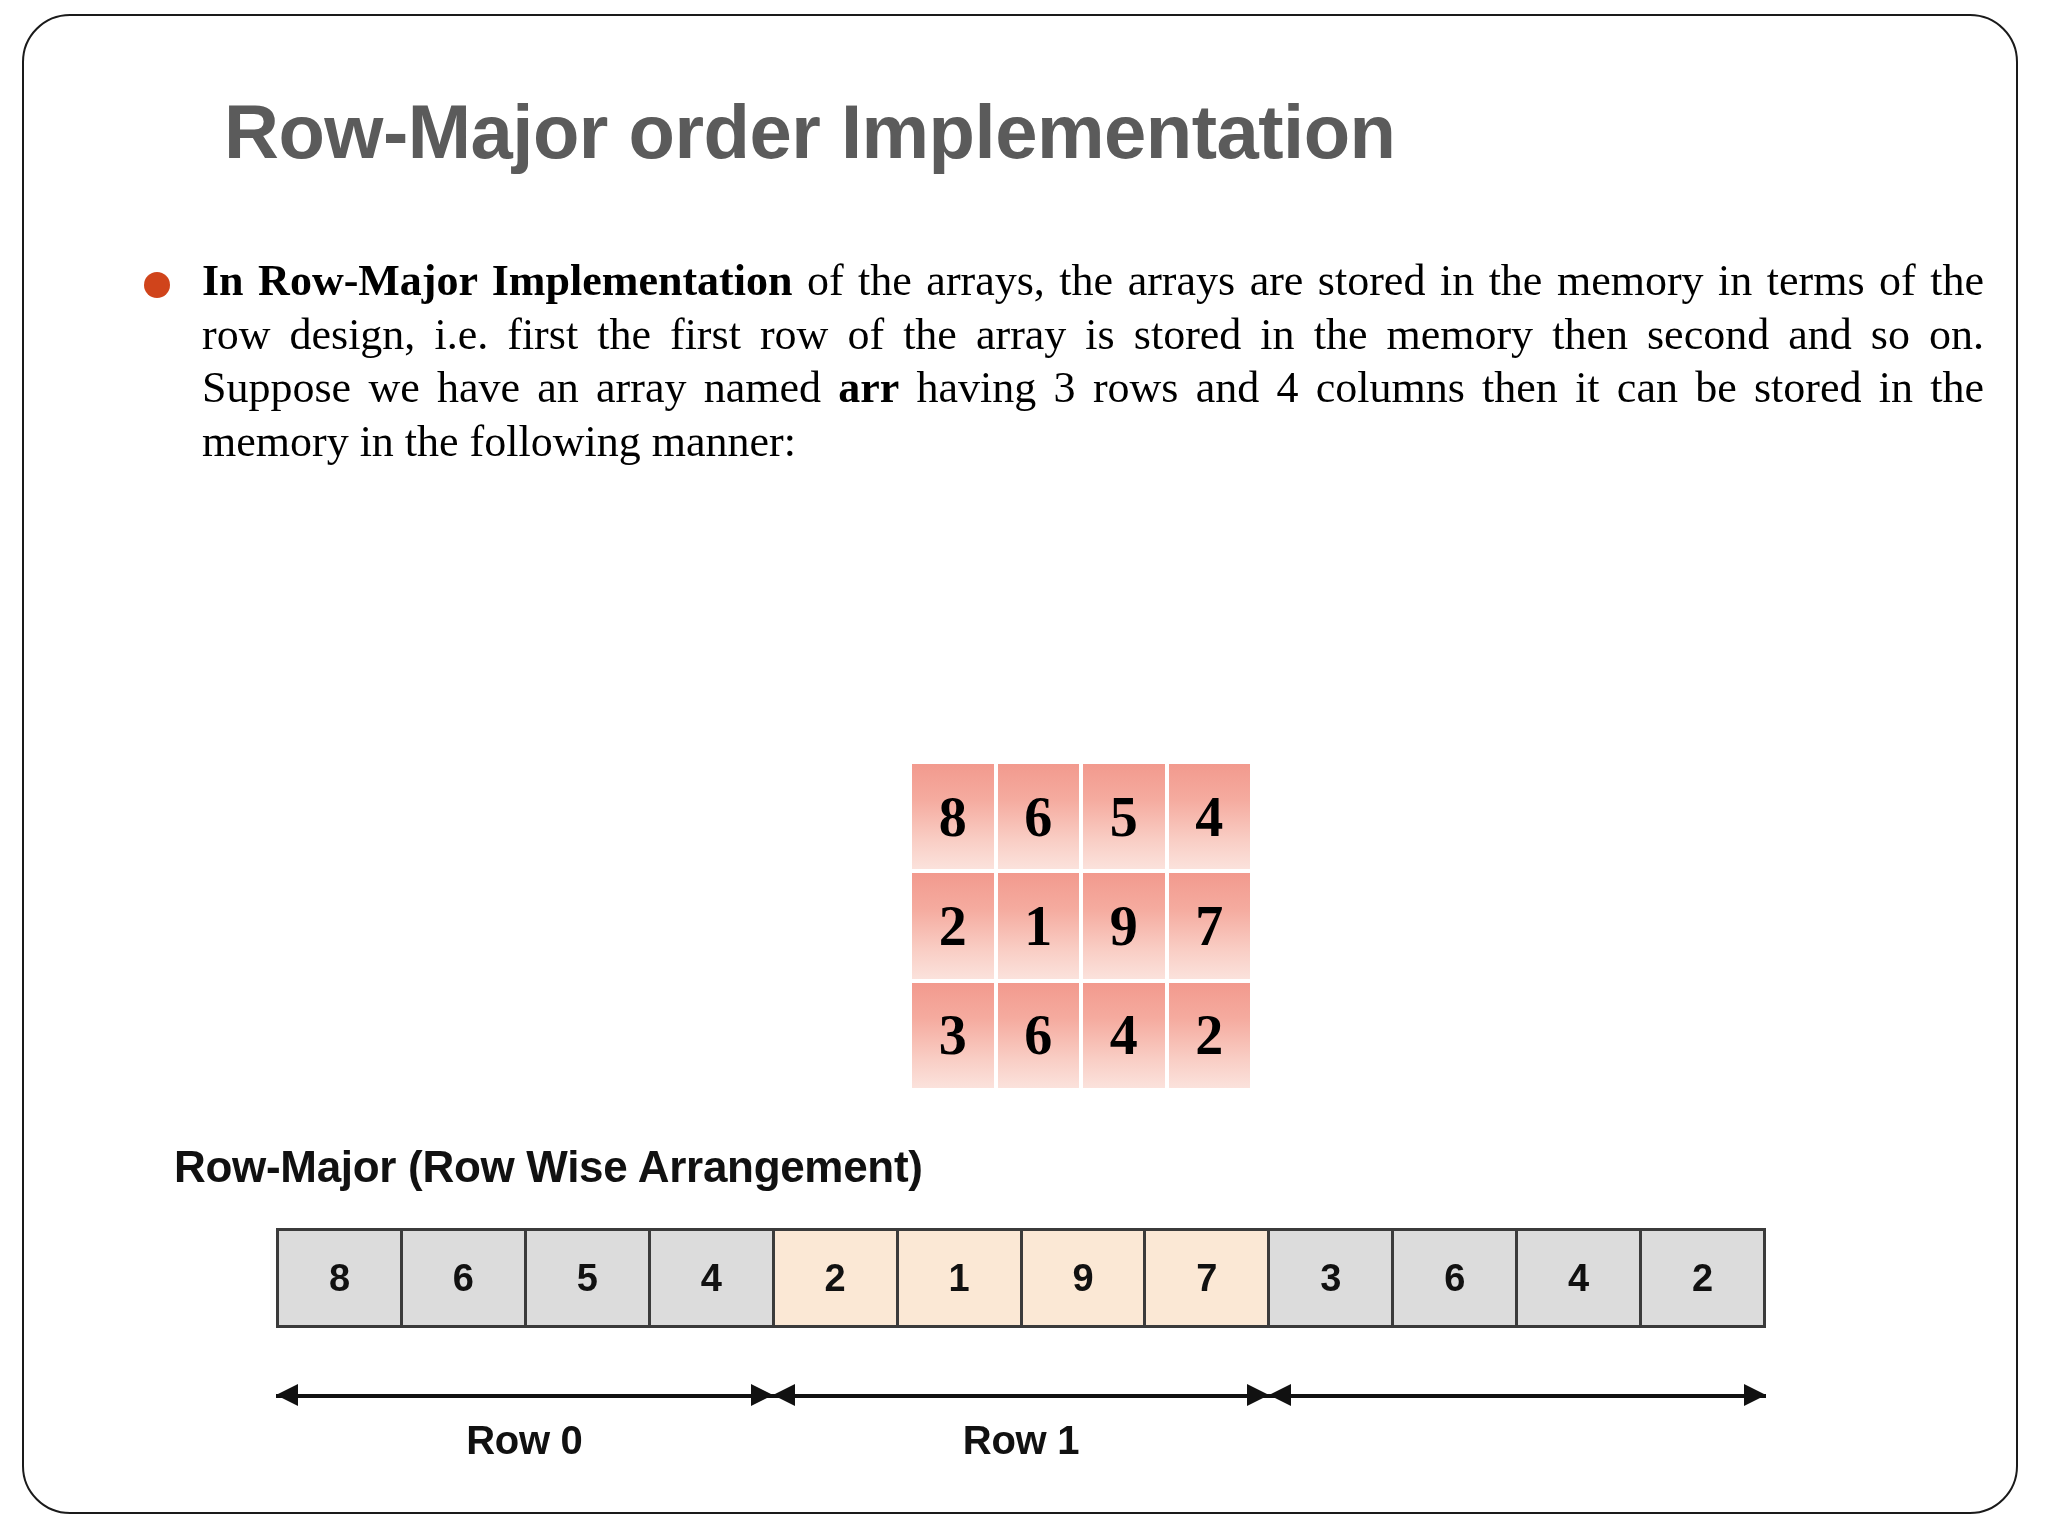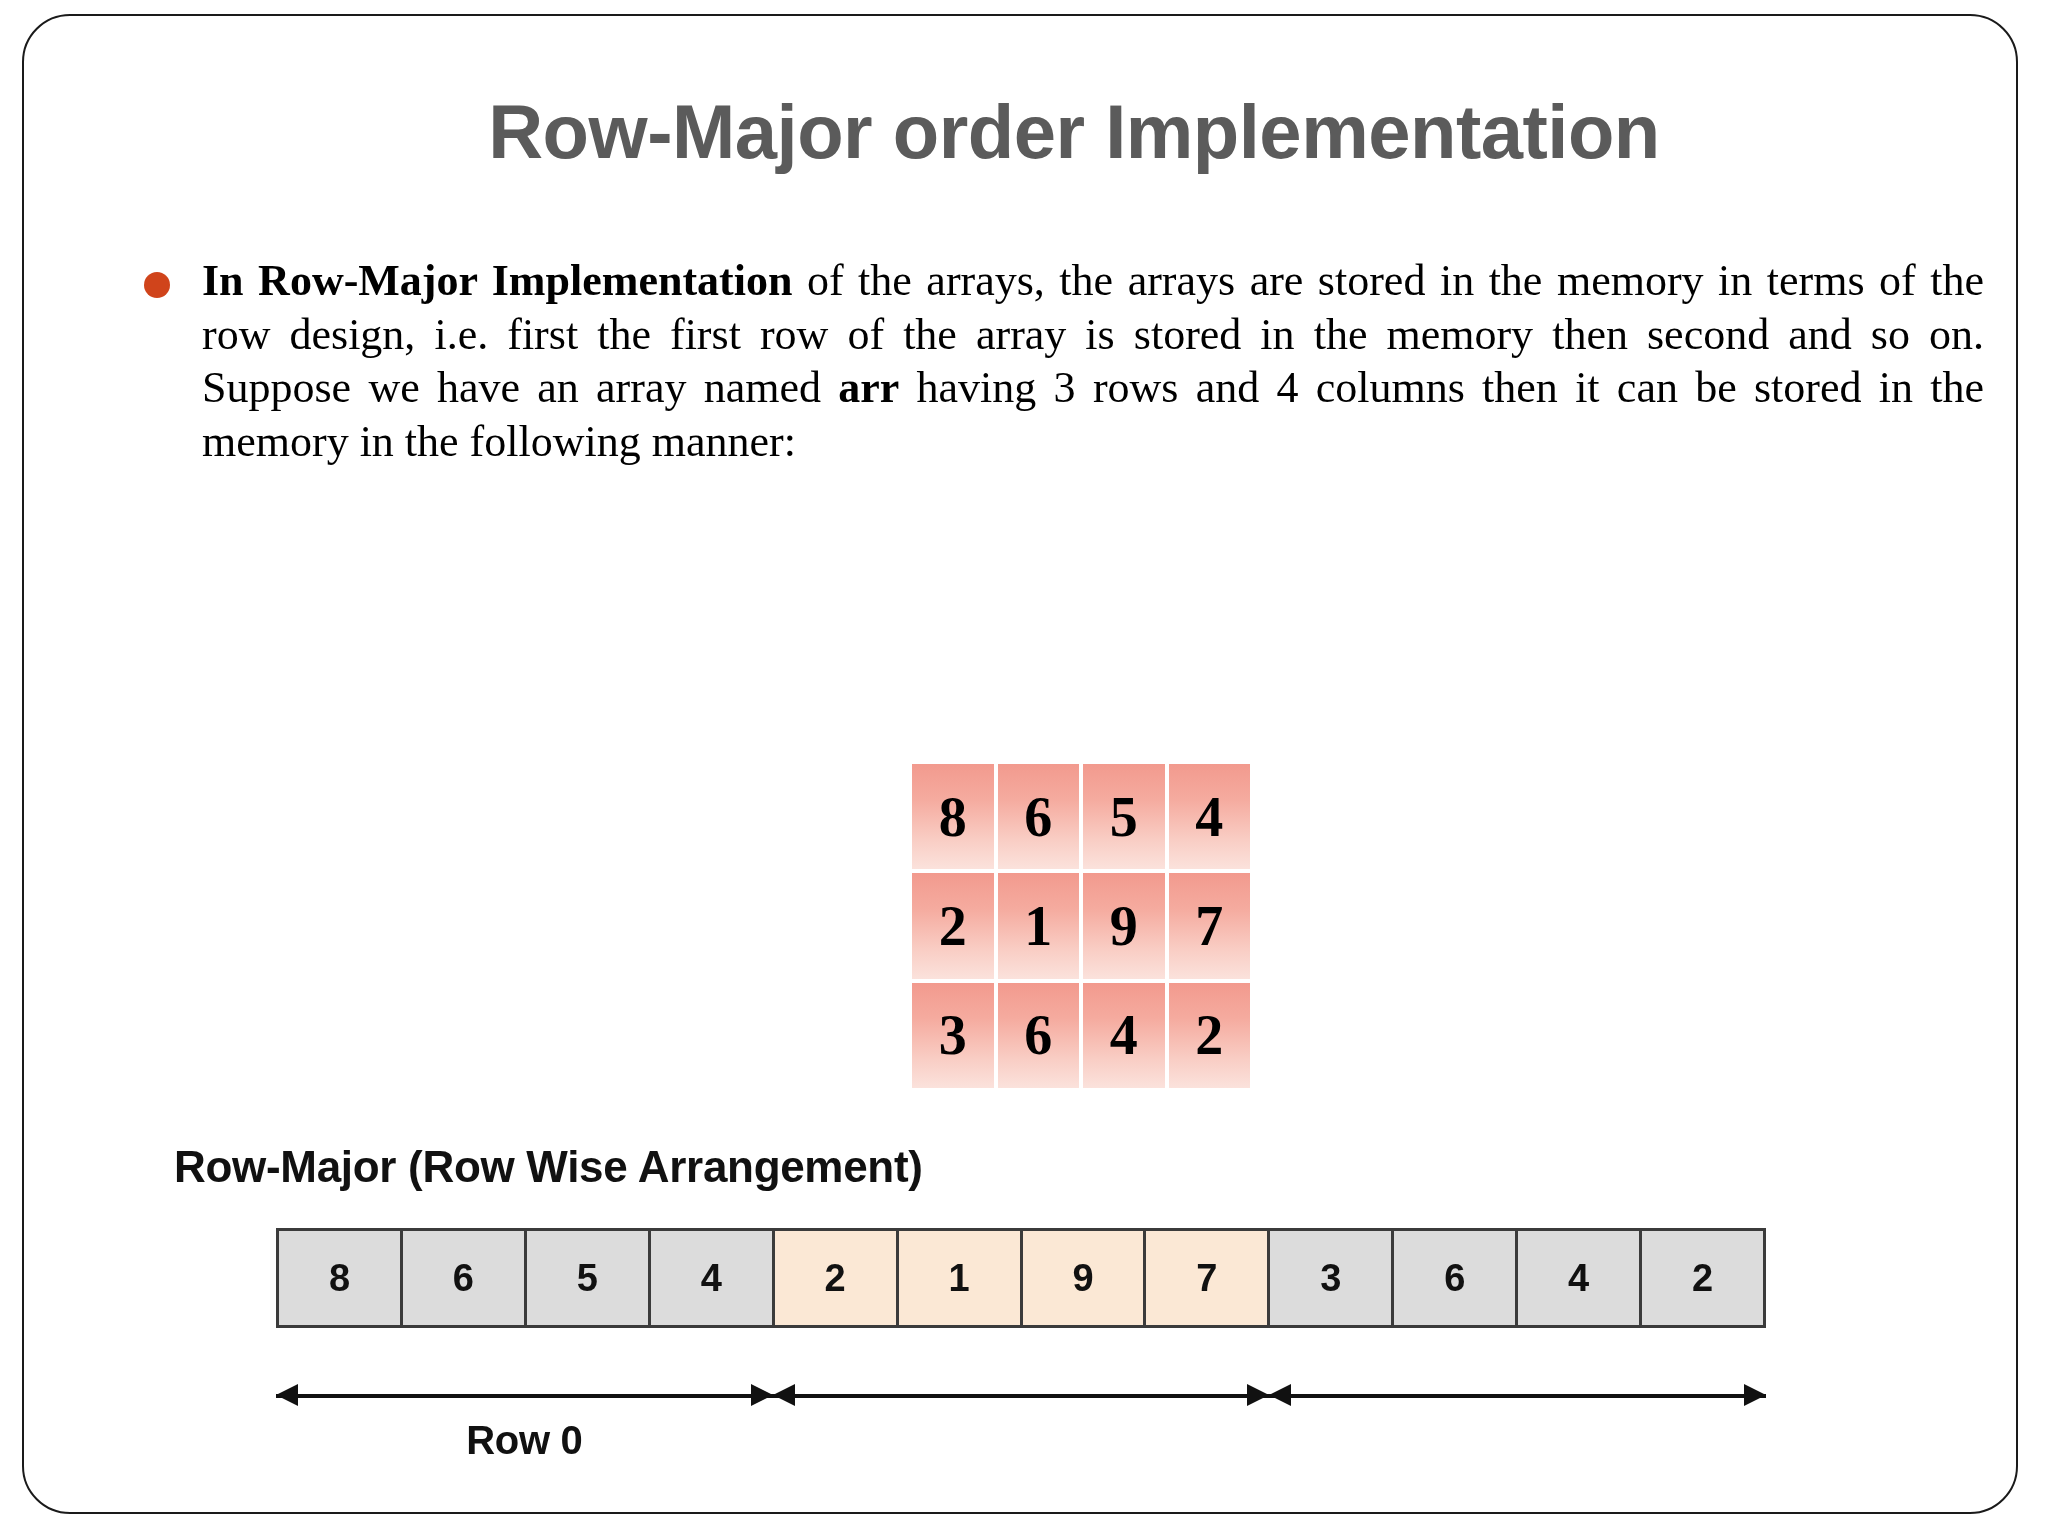--- a/index.html
+++ b/index.html
@@ -24,21 +24,20 @@
     position:absolute;
     left:200px;top:78px;
     width:1700px;
     font-family:"Liberation Sans",sans-serif;
     font-weight:bold;
     font-size:76px;
     line-height:1.0;
     color:#5b5b5b;
     letter-spacing:-0.5px;
     white-space:nowrap;
-    text-align:center;
   }
 
   
   #body-block{
     position:absolute;
     left:100px;top:238px;
     width:1860px;
   }
   #bullet-dot{
     position:absolute;
@@ -203,20 +202,21 @@
       <div class="span-group" style="left: 0%; width: 33.3333%;">
         <div class="span-line"></div>
         <div class="arrow-head left"></div>
         <div class="arrow-head right"></div>
         <div class="span-label">Row 0</div>
       </div>
       <div class="span-group" style="left: 33.3333%; width: 33.3333%;">
         <div class="span-line"></div>
         <div class="arrow-head left"></div>
         <div class="arrow-head right"></div>
+        <div class="span-label">Row 1</div>
       </div>
       <div class="span-group" style="left: 66.6667%; width: 33.3333%;">
         <div class="span-line"></div>
         <div class="arrow-head left"></div>
         <div class="arrow-head right"></div>
       </div>
     </div>
 
 </div>
 

